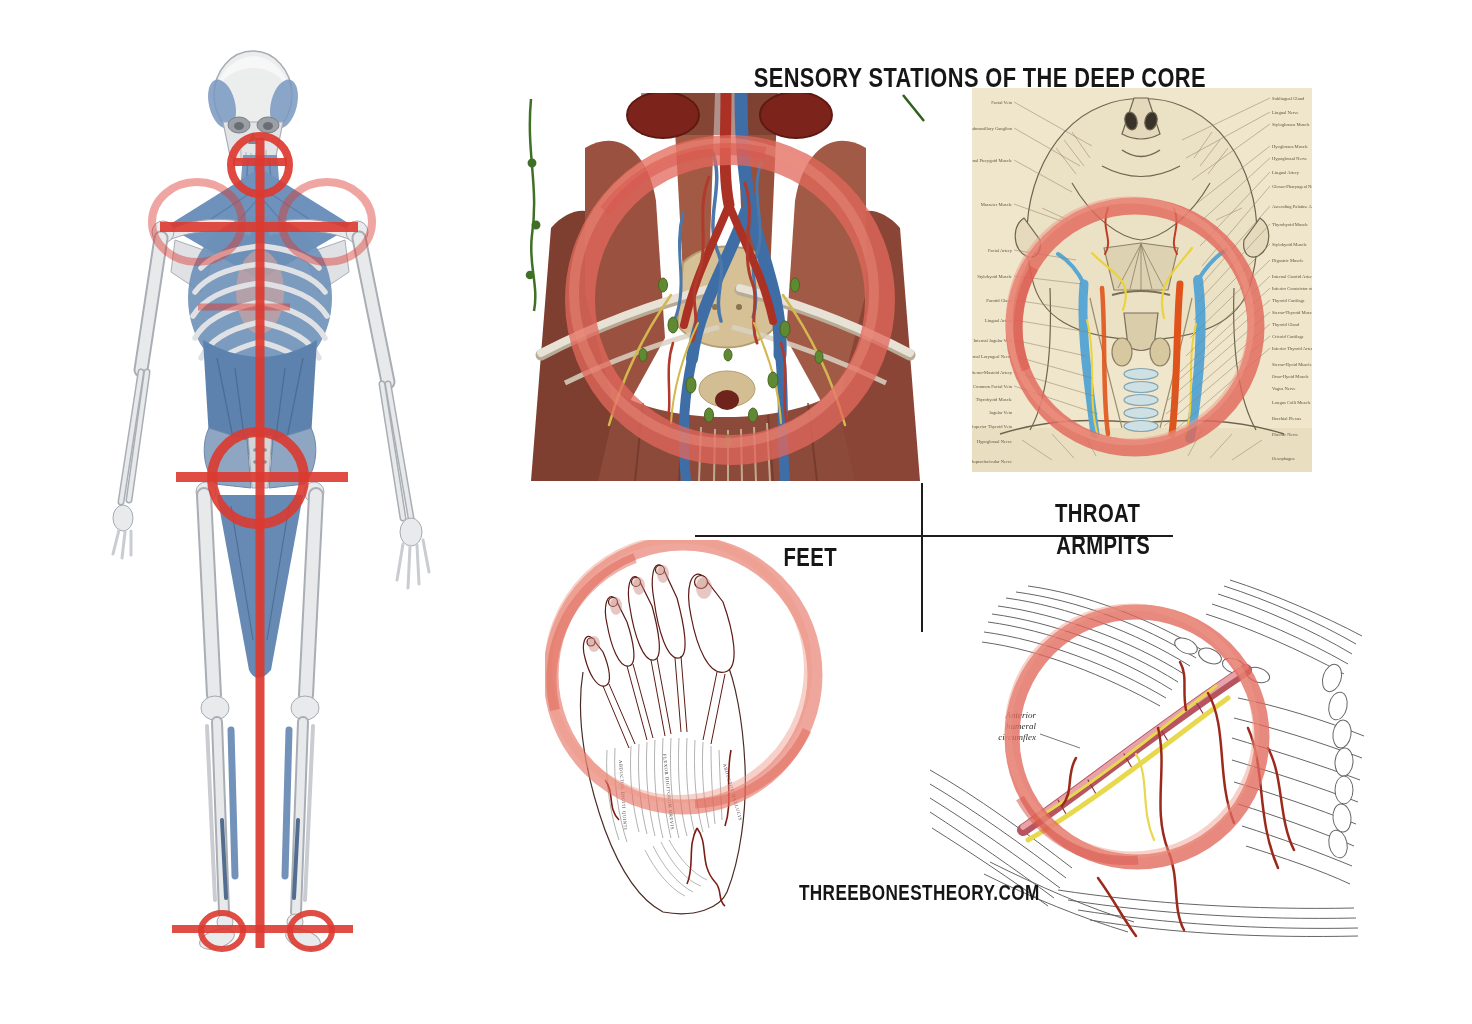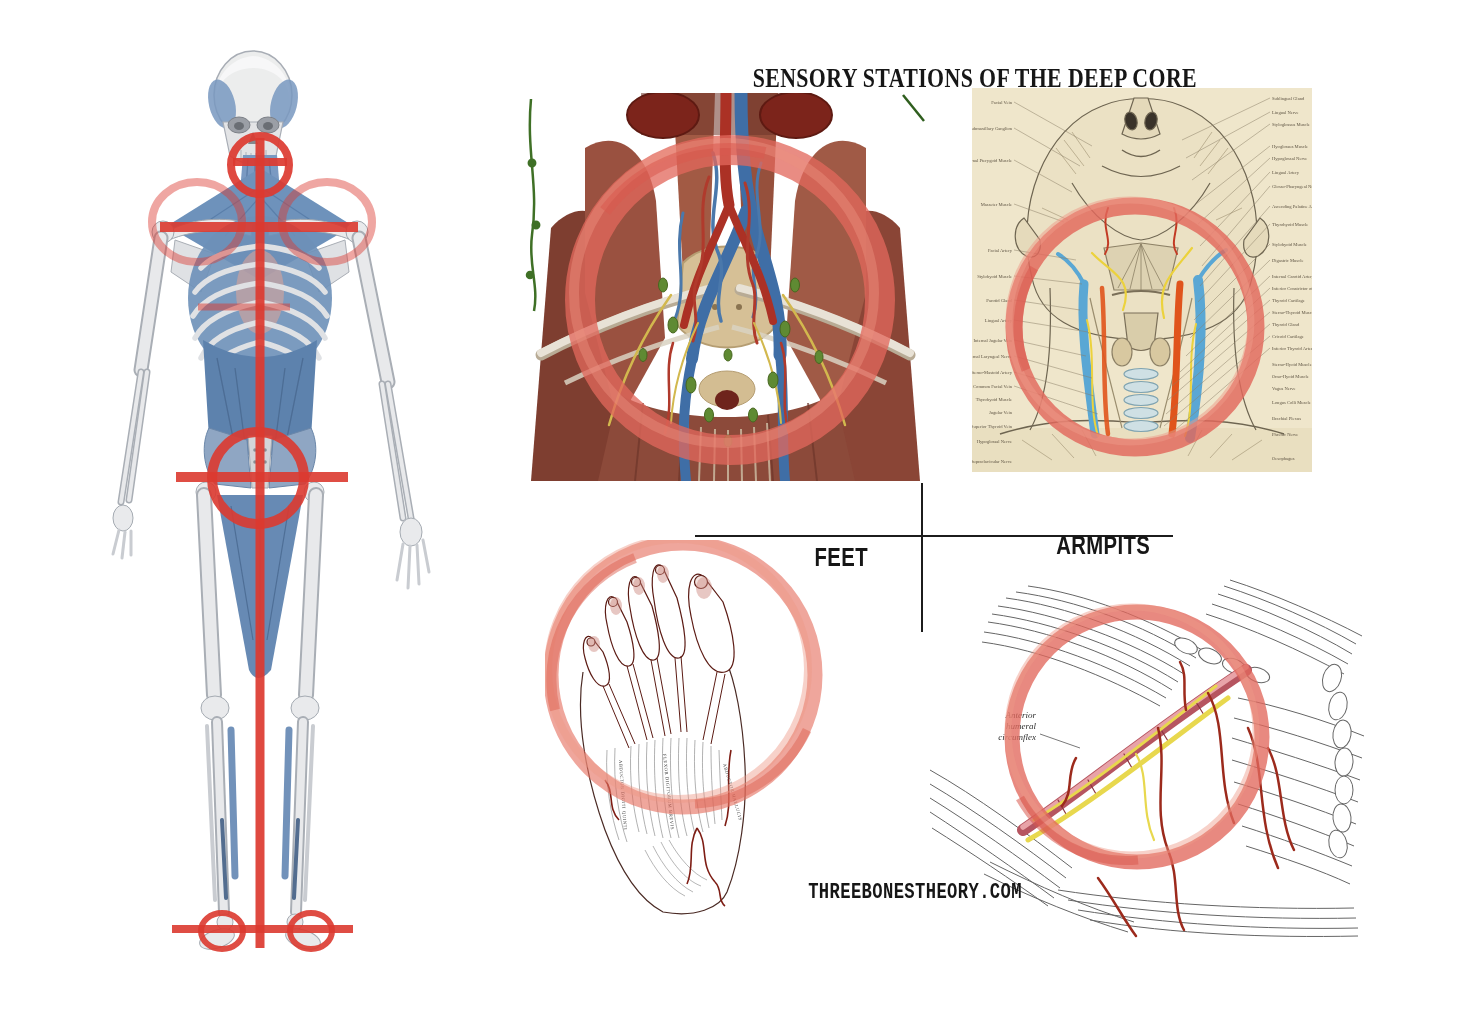--- a/index.html
+++ b/index.html
@@ -601,31 +601,34 @@
       <text x="108" y="162">circumflex</text>
       <line x1="112" y1="156" x2="152" y2="170" stroke="#555555" stroke-width=".8"></line>
     </g>
     <g fill="none">
       <circle cx="209" cy="159" r="125" stroke="#e2685c" stroke-width="15" opacity=".78"></circle>
       <circle cx="204" cy="153" r="124" stroke="#ee9a88" stroke-width="7" opacity=".45"></circle>
       <path d="M92,220 A122,122 0 0 0 210,282" stroke="#d95a4e" stroke-width="9" opacity=".55"></path>
     </g>
   </svg>
 
-  <div class="label-box" style="left:690px;top:62px;width:500px;font-family:Liberation Serif, serif;">
+  <div class="label-box" style="left:690px;top:62px;width:500px;">
     <span class="cond" style="font-size:28px;">SENSORY STATIONS OF THE DEEP CORE</span>
   </div>
 
   <div class="divider" style="left:695px;top:535px;width:478px;height:2px;"></div>
   <div class="divider" style="left:921px;top:483px;width:2px;height:149px;"></div>
 
-  <div class="label-box" style="left:675px;top:542px;width:200px;text-align:right;">
+  <div class="label-box" style="left:998px;top:498px;width:200px;">
+    <span class="cond" style="font-size:26px;">THROAT</span>
+  </div>
+  <div class="label-box" style="left:710px;top:542px;width:200px;">
     <span class="cond" style="font-size:26px;">FEET</span>
   </div>
   <div class="label-box" style="left:1003px;top:530px;width:200px;">
     <span class="cond" style="font-size:26px;">ARMPITS</span>
   </div>
 
-  <div class="label-box" style="left:765px;top:880px;width:300px;font-family:Liberation Mono, monospace;">
+  <div class="label-box" style="left:765px;top:880px;width:300px;">
     <span class="cond" style="font-size:22px;">THREEBONESTHEORY.COM</span>
   </div>
 
 </div>
 
 </body></html>

